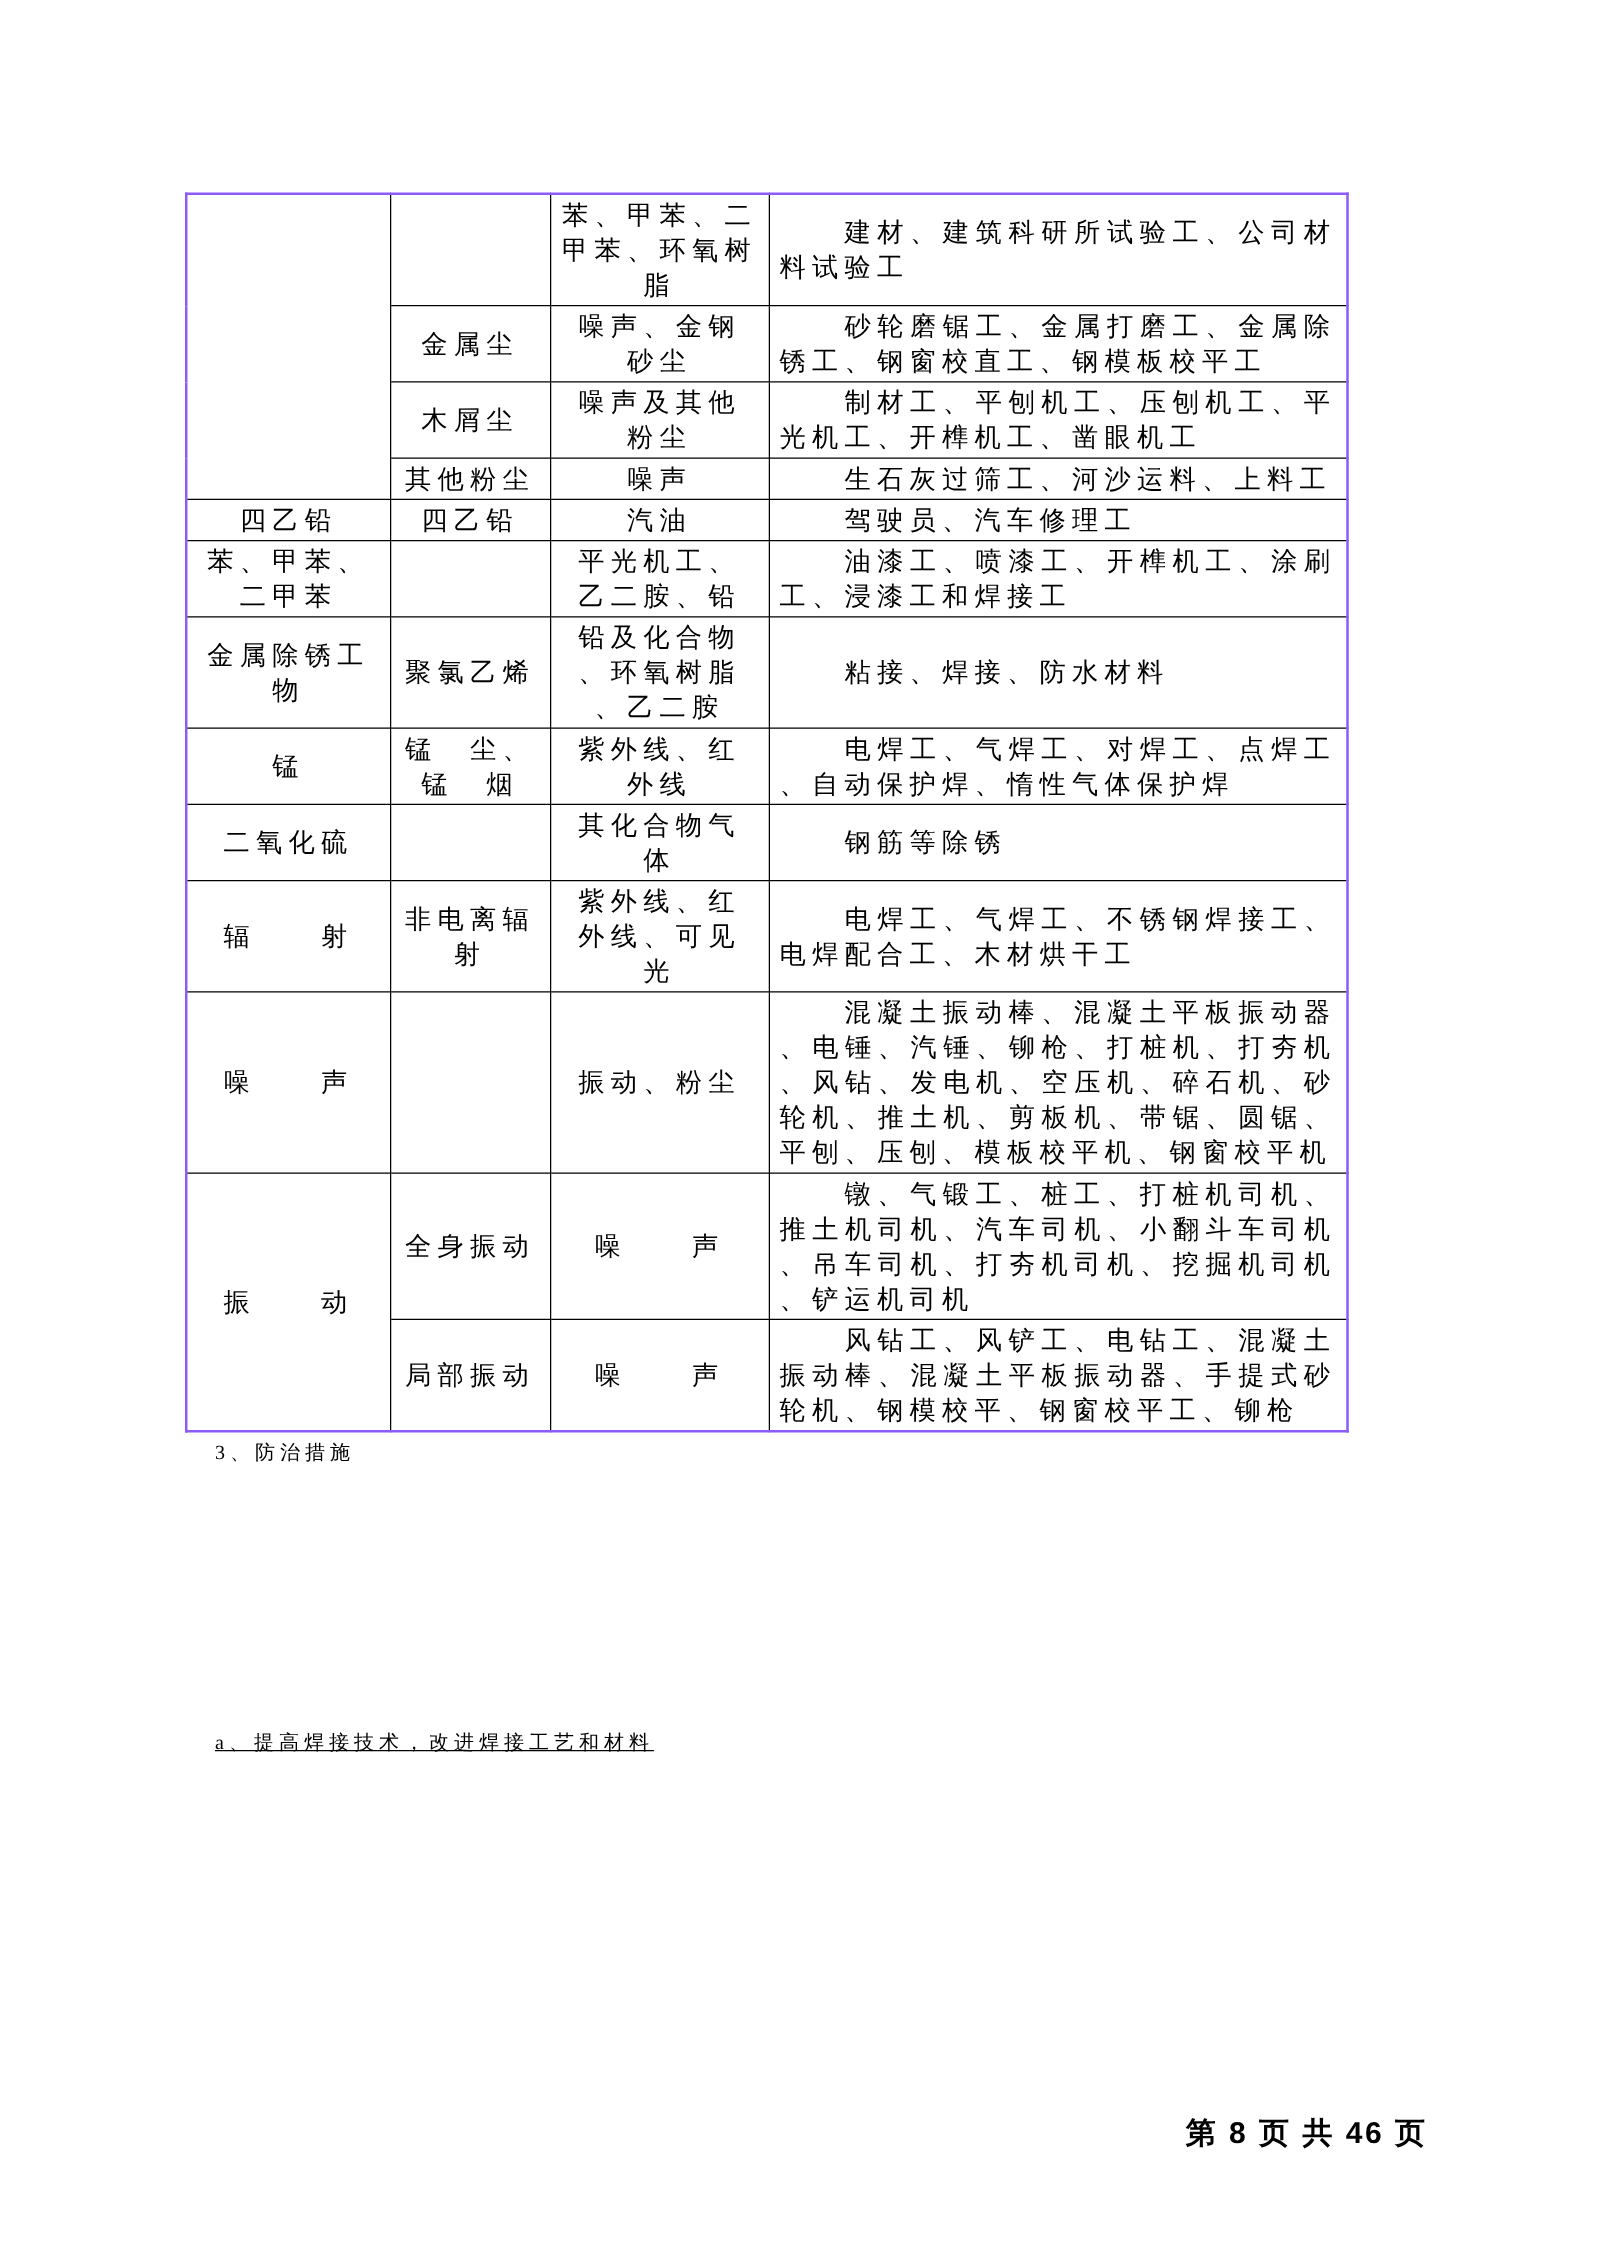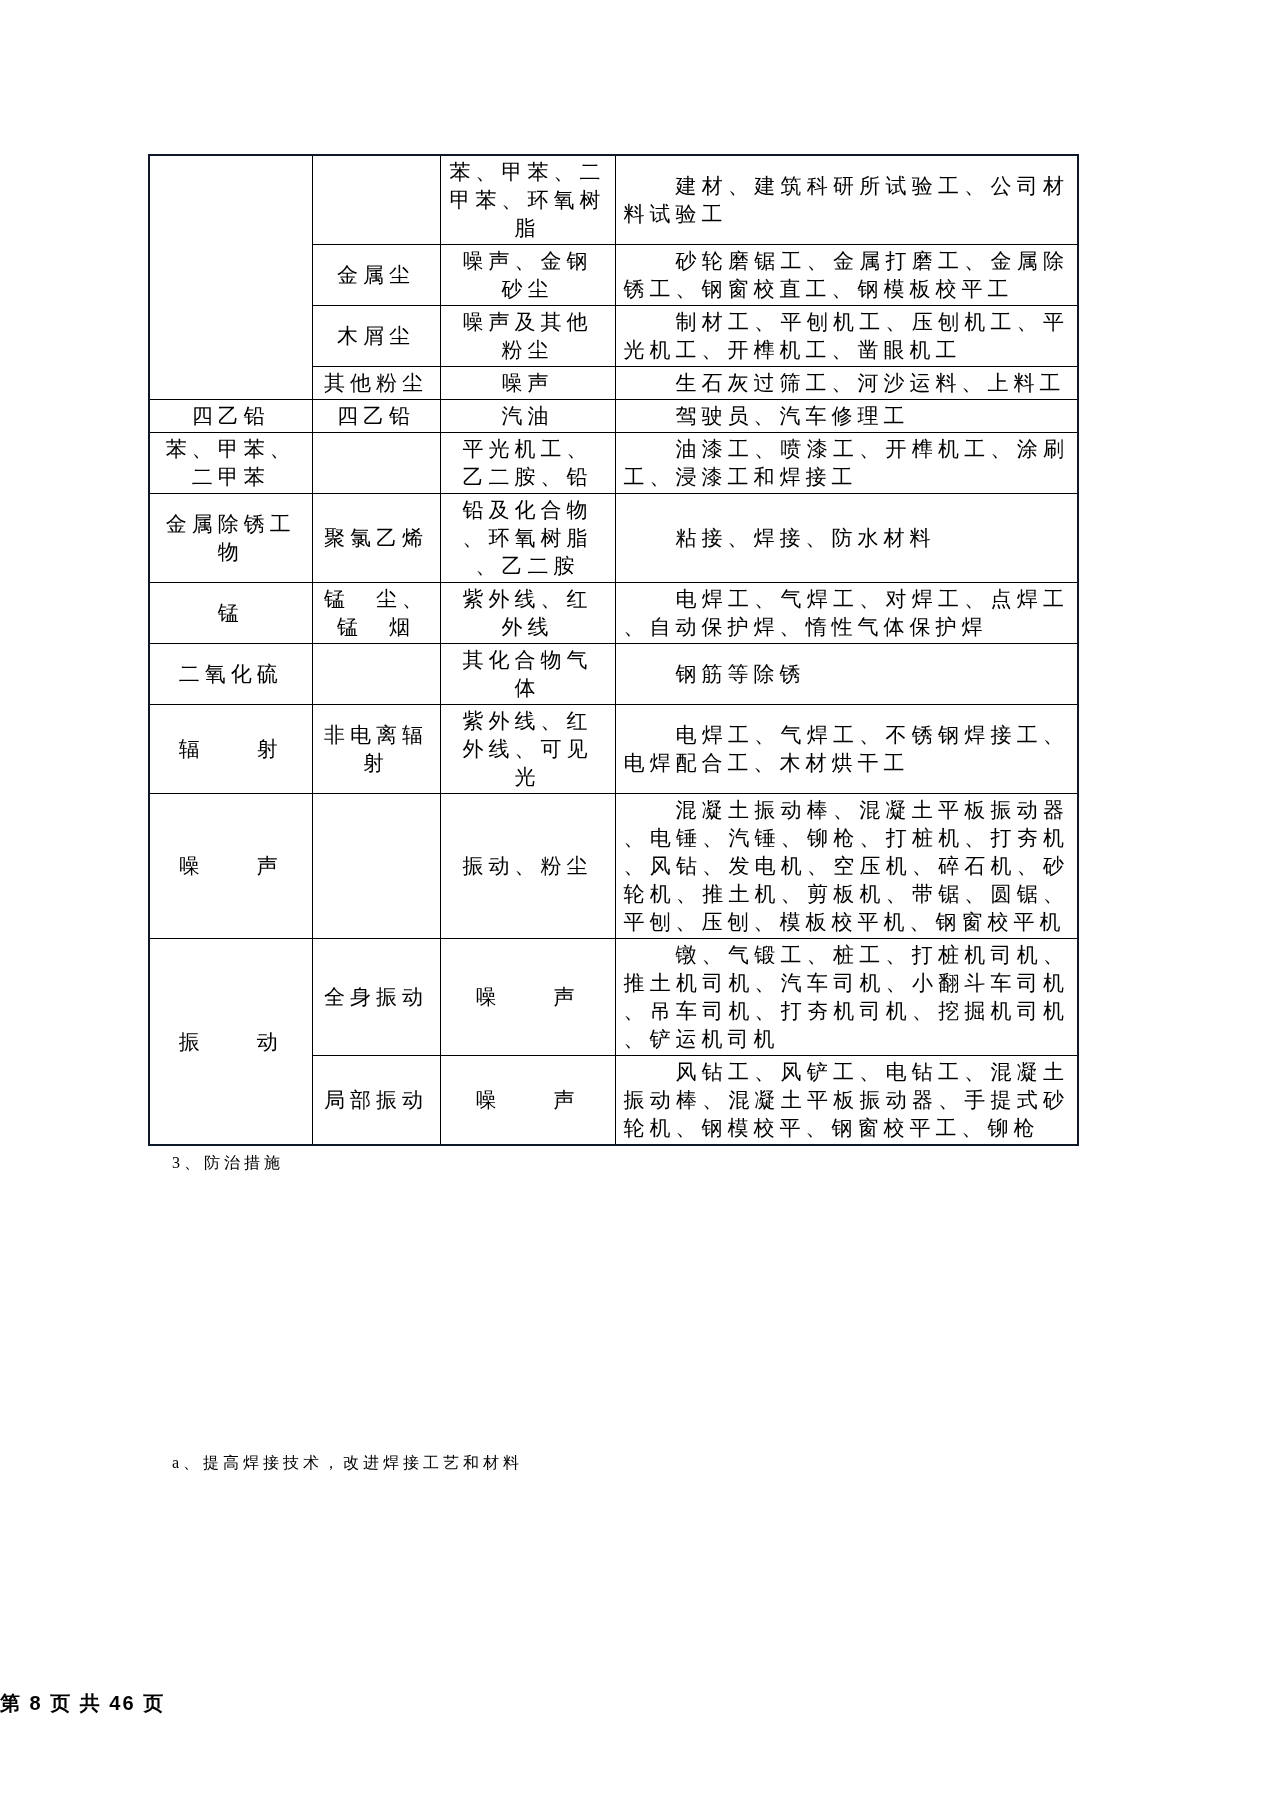--- a/index.html
+++ b/index.html
@@ -9,21 +9,21 @@
     background:#ffffff;
     color:#000;
     font-family:"Liberation Serif","DejaVu Serif",serif;
     overflow:hidden;
   }
   table.hazard{
     position:absolute;left:148px;top:154px;
     width:929px;
     border-collapse:collapse;
     table-layout:fixed;
-    border:2px solid #0f172a;
+    border:2px solid #8b5cf6;
   }
   table.hazard td{
     border:1px solid #000;
     font-size:21px;
     letter-spacing:5px;
     line-height:28px;
     padding:2px 8px;
     vertical-align:middle;
     overflow:hidden;
   }
@@ -50,25 +50,25 @@
   .h2{top:1200px;}
   .para{
     top:1256px;
     line-height:60px;
     white-space:normal;
     text-align:justify;
     text-justify:inter-character;
     line-break:anywhere;
     word-break:break-all;
   }
-  .h3{top:1446px;}
+  .h3{top:1378px;text-decoration:underline;}
   .footer{
     position:absolute;top:1690px;left:0;width:1142px;
-    text-align:left;
-    font-size:20px;
+    text-align:right;
+    font-size:24px;
     font-weight:bold;
     letter-spacing:2px;
     font-family:"Liberation Sans","DejaVu Sans",sans-serif;
   }
 </style>
 </head>
 <body>
 
 <div class="page">
 

